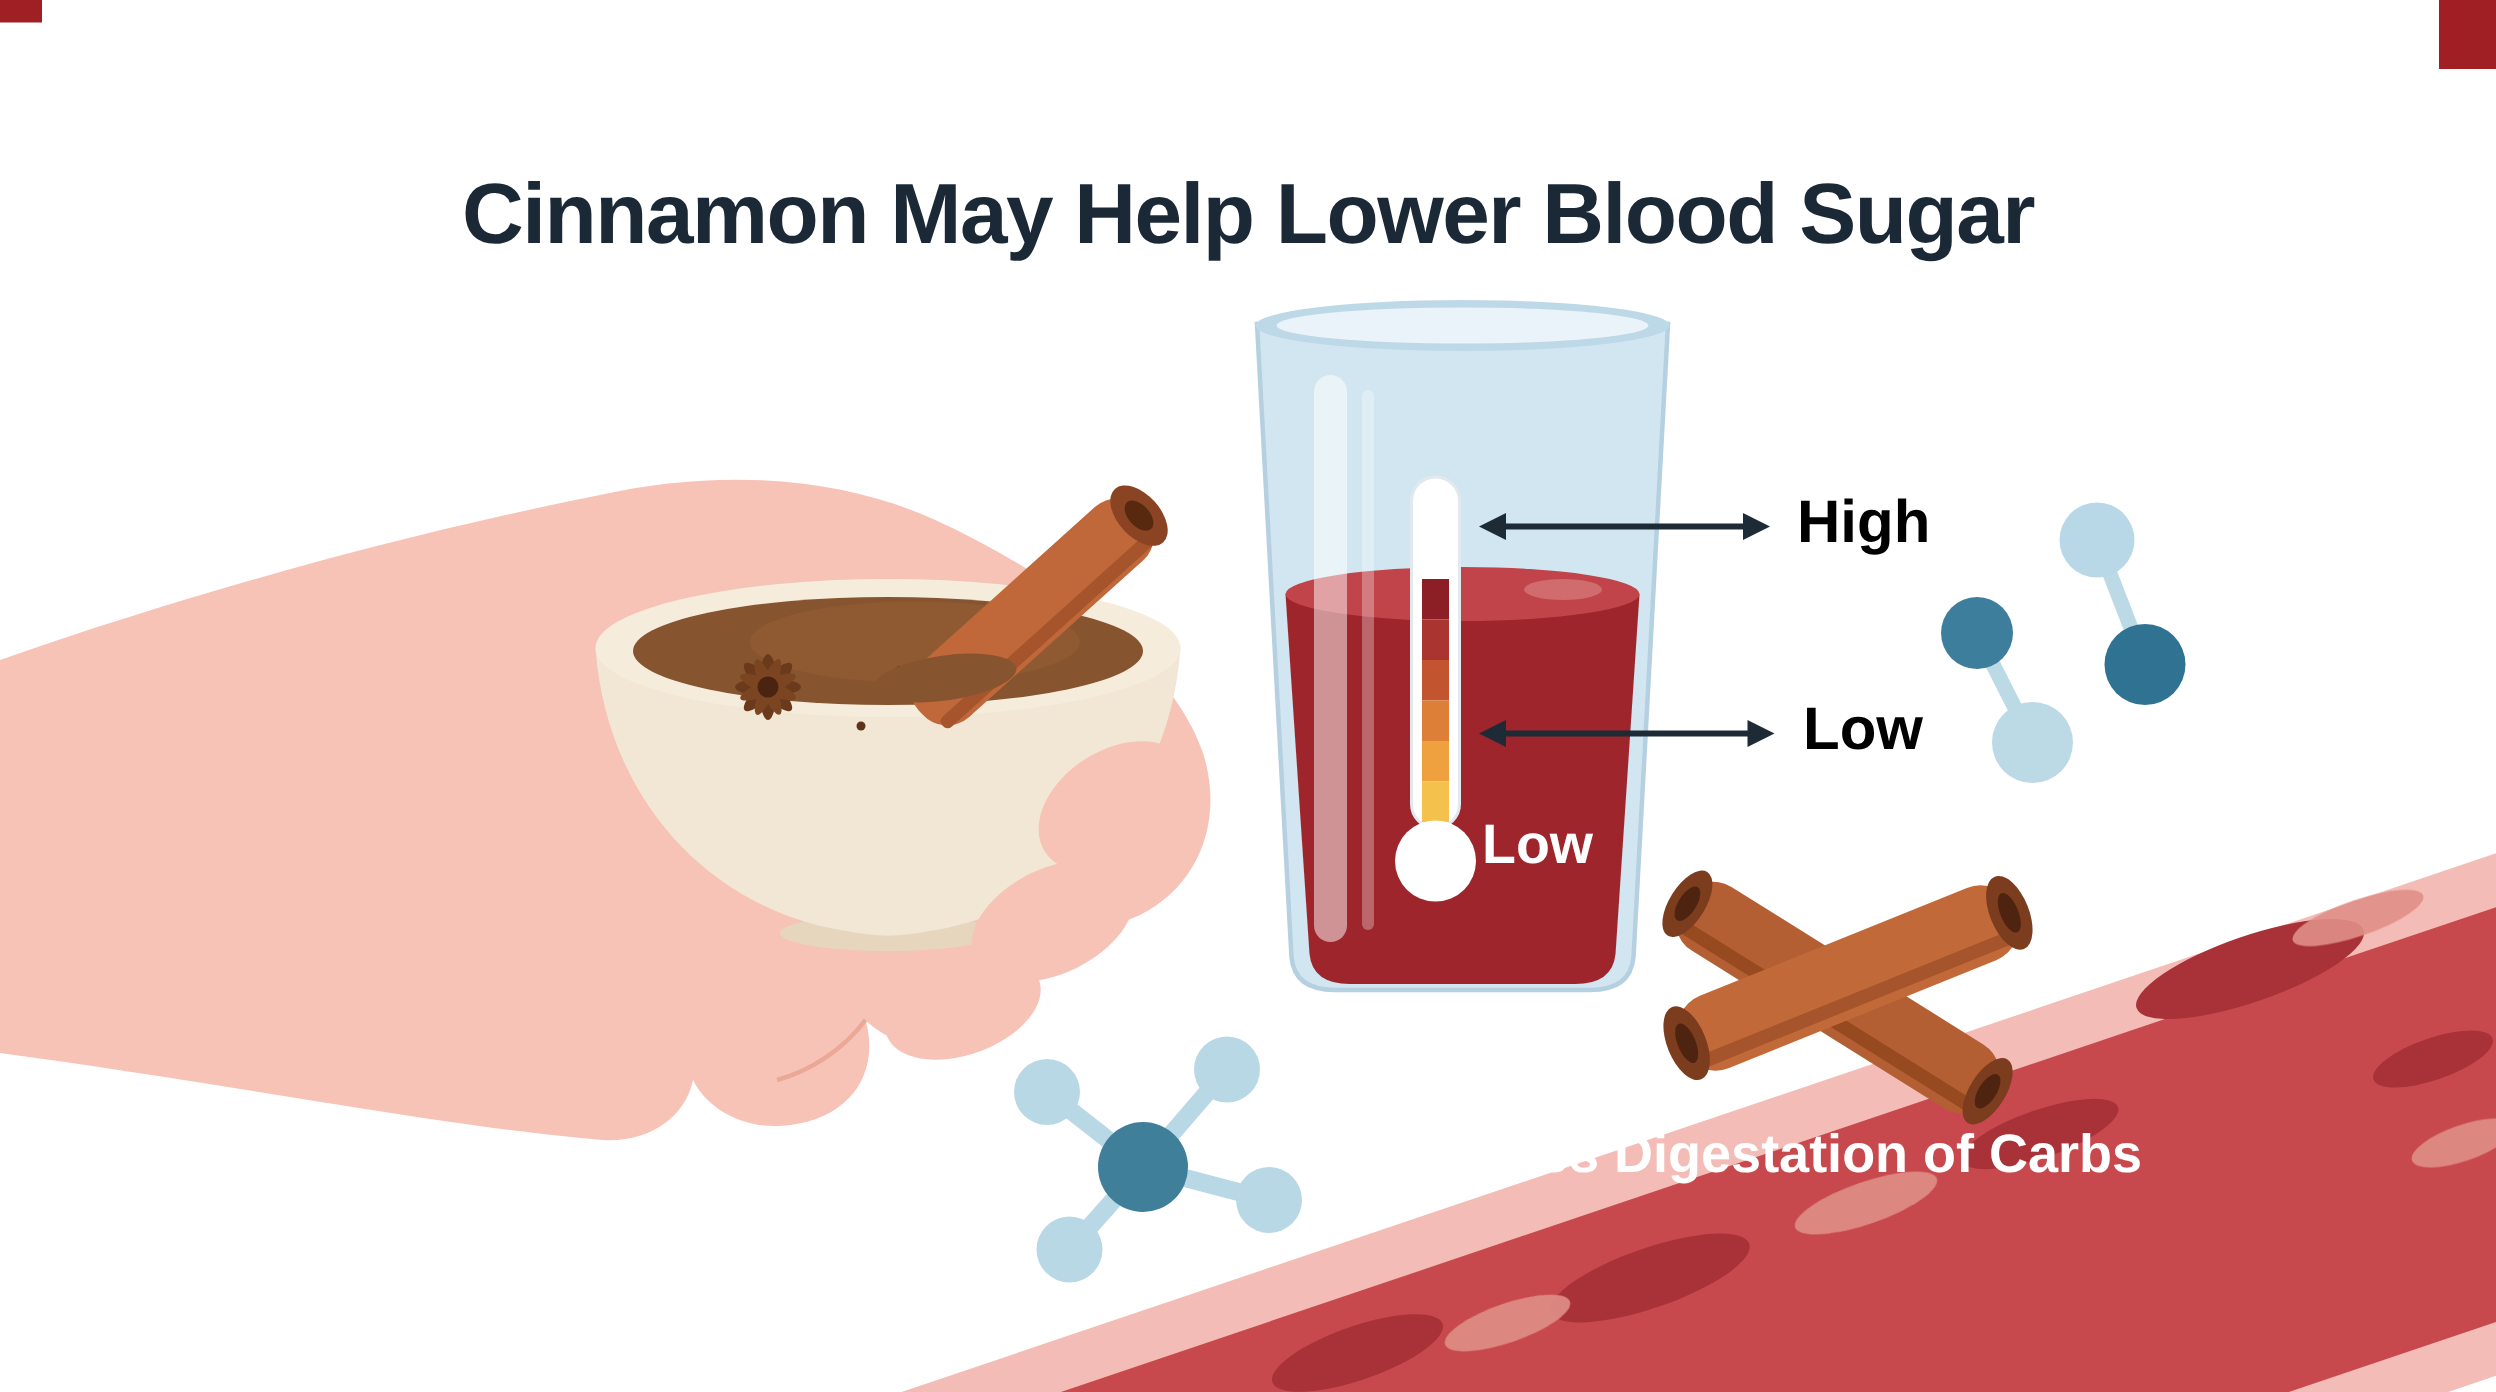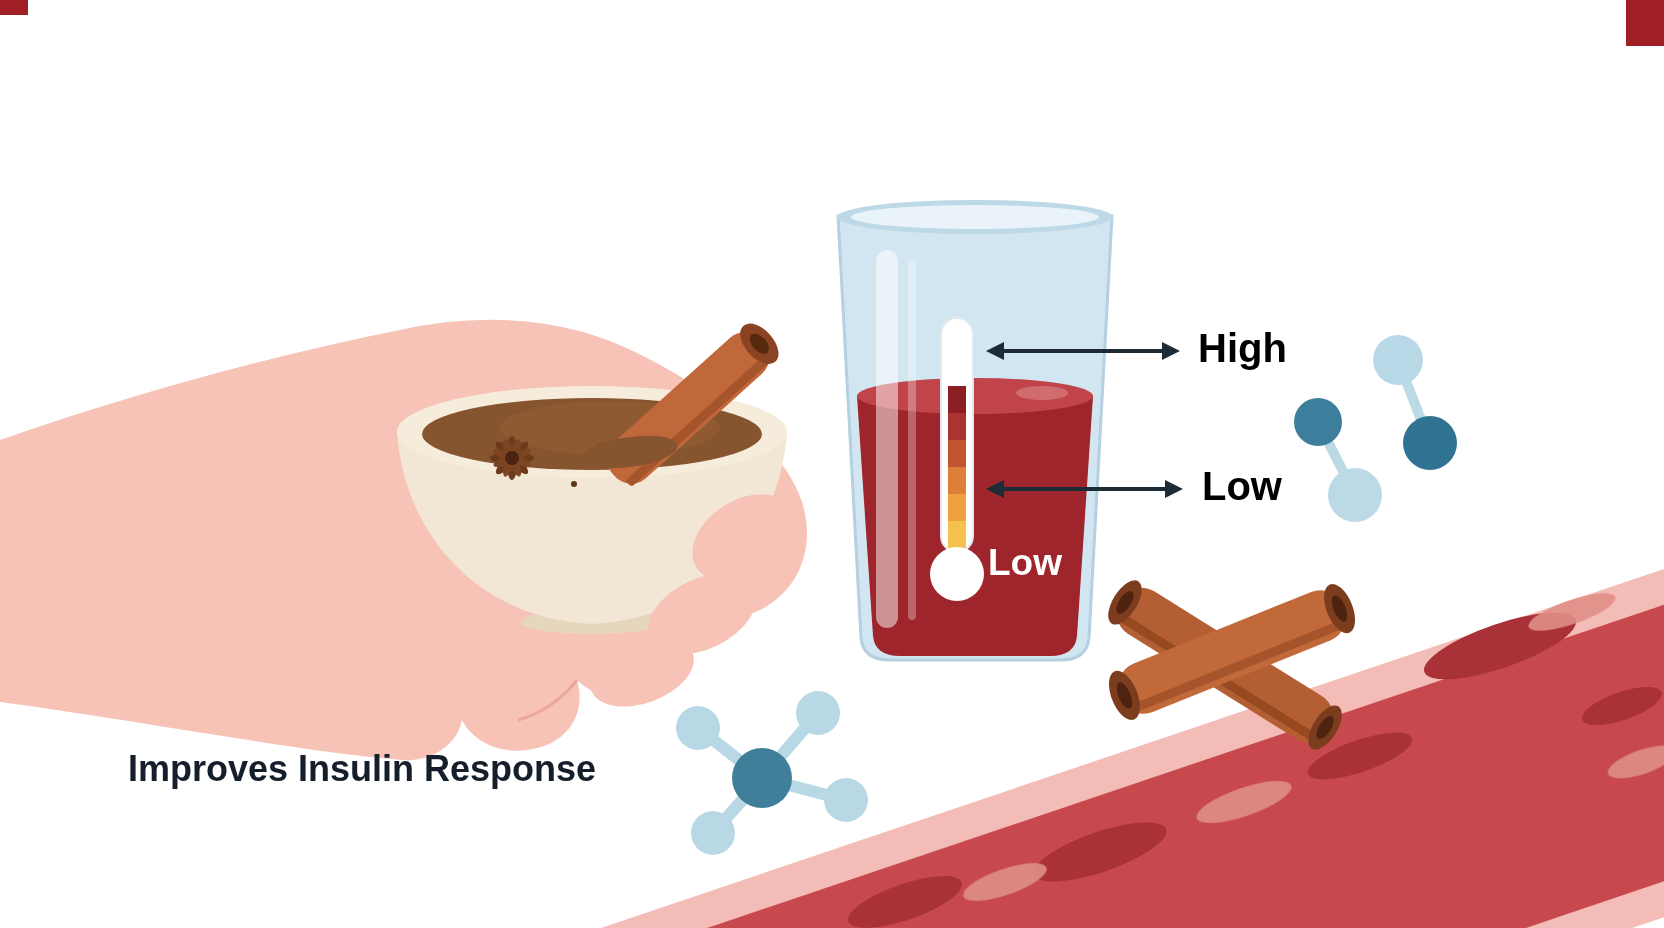--- a/index.html
+++ b/index.html
@@ -29,20 +29,21 @@
   .caption.right{left:942px;top:748px;color:#ffffff;}
 </style>
 </head>
 <body>
 
 <div class="stage">
 
   <div class="corner tl"></div>
   <div class="corner tr"></div>
 
+  <h1 class="title">Cinnamon May Help Lower Blood Sugar</h1>
 
   <svg class="art" viewBox="0 0 1664 928">
 
     <g>
       <path fill="#f7c3b7" d="M 0,440
         C 120,398 260,358 400,330
         C 480,312 560,318 622,346
         C 702,382 782,442 802,502
         C 816,546 800,590 760,610
         C 730,624 702,615 682,600
@@ -194,15 +195,15 @@
     <g>
       <line x1="1398" y1="360" x2="1430" y2="443" stroke="#bcd9e6" stroke-width="10"></line>
       <circle cx="1398" cy="360" r="25" fill="#b8d8e8"></circle>
       <circle cx="1430" cy="443" r="27" fill="#2f7291"></circle>
     </g>
   </svg>
 
   <div class="label high">High</div>
   <div class="label low-arrow">Low</div>
   <div class="label low-thermo">Low</div>
-  <div class="caption left">Improves Insulin Response</div>
+  <div class="caption right">Slowes Digestation of Carbs</div>
 
 </div>
 
 </body></html>

